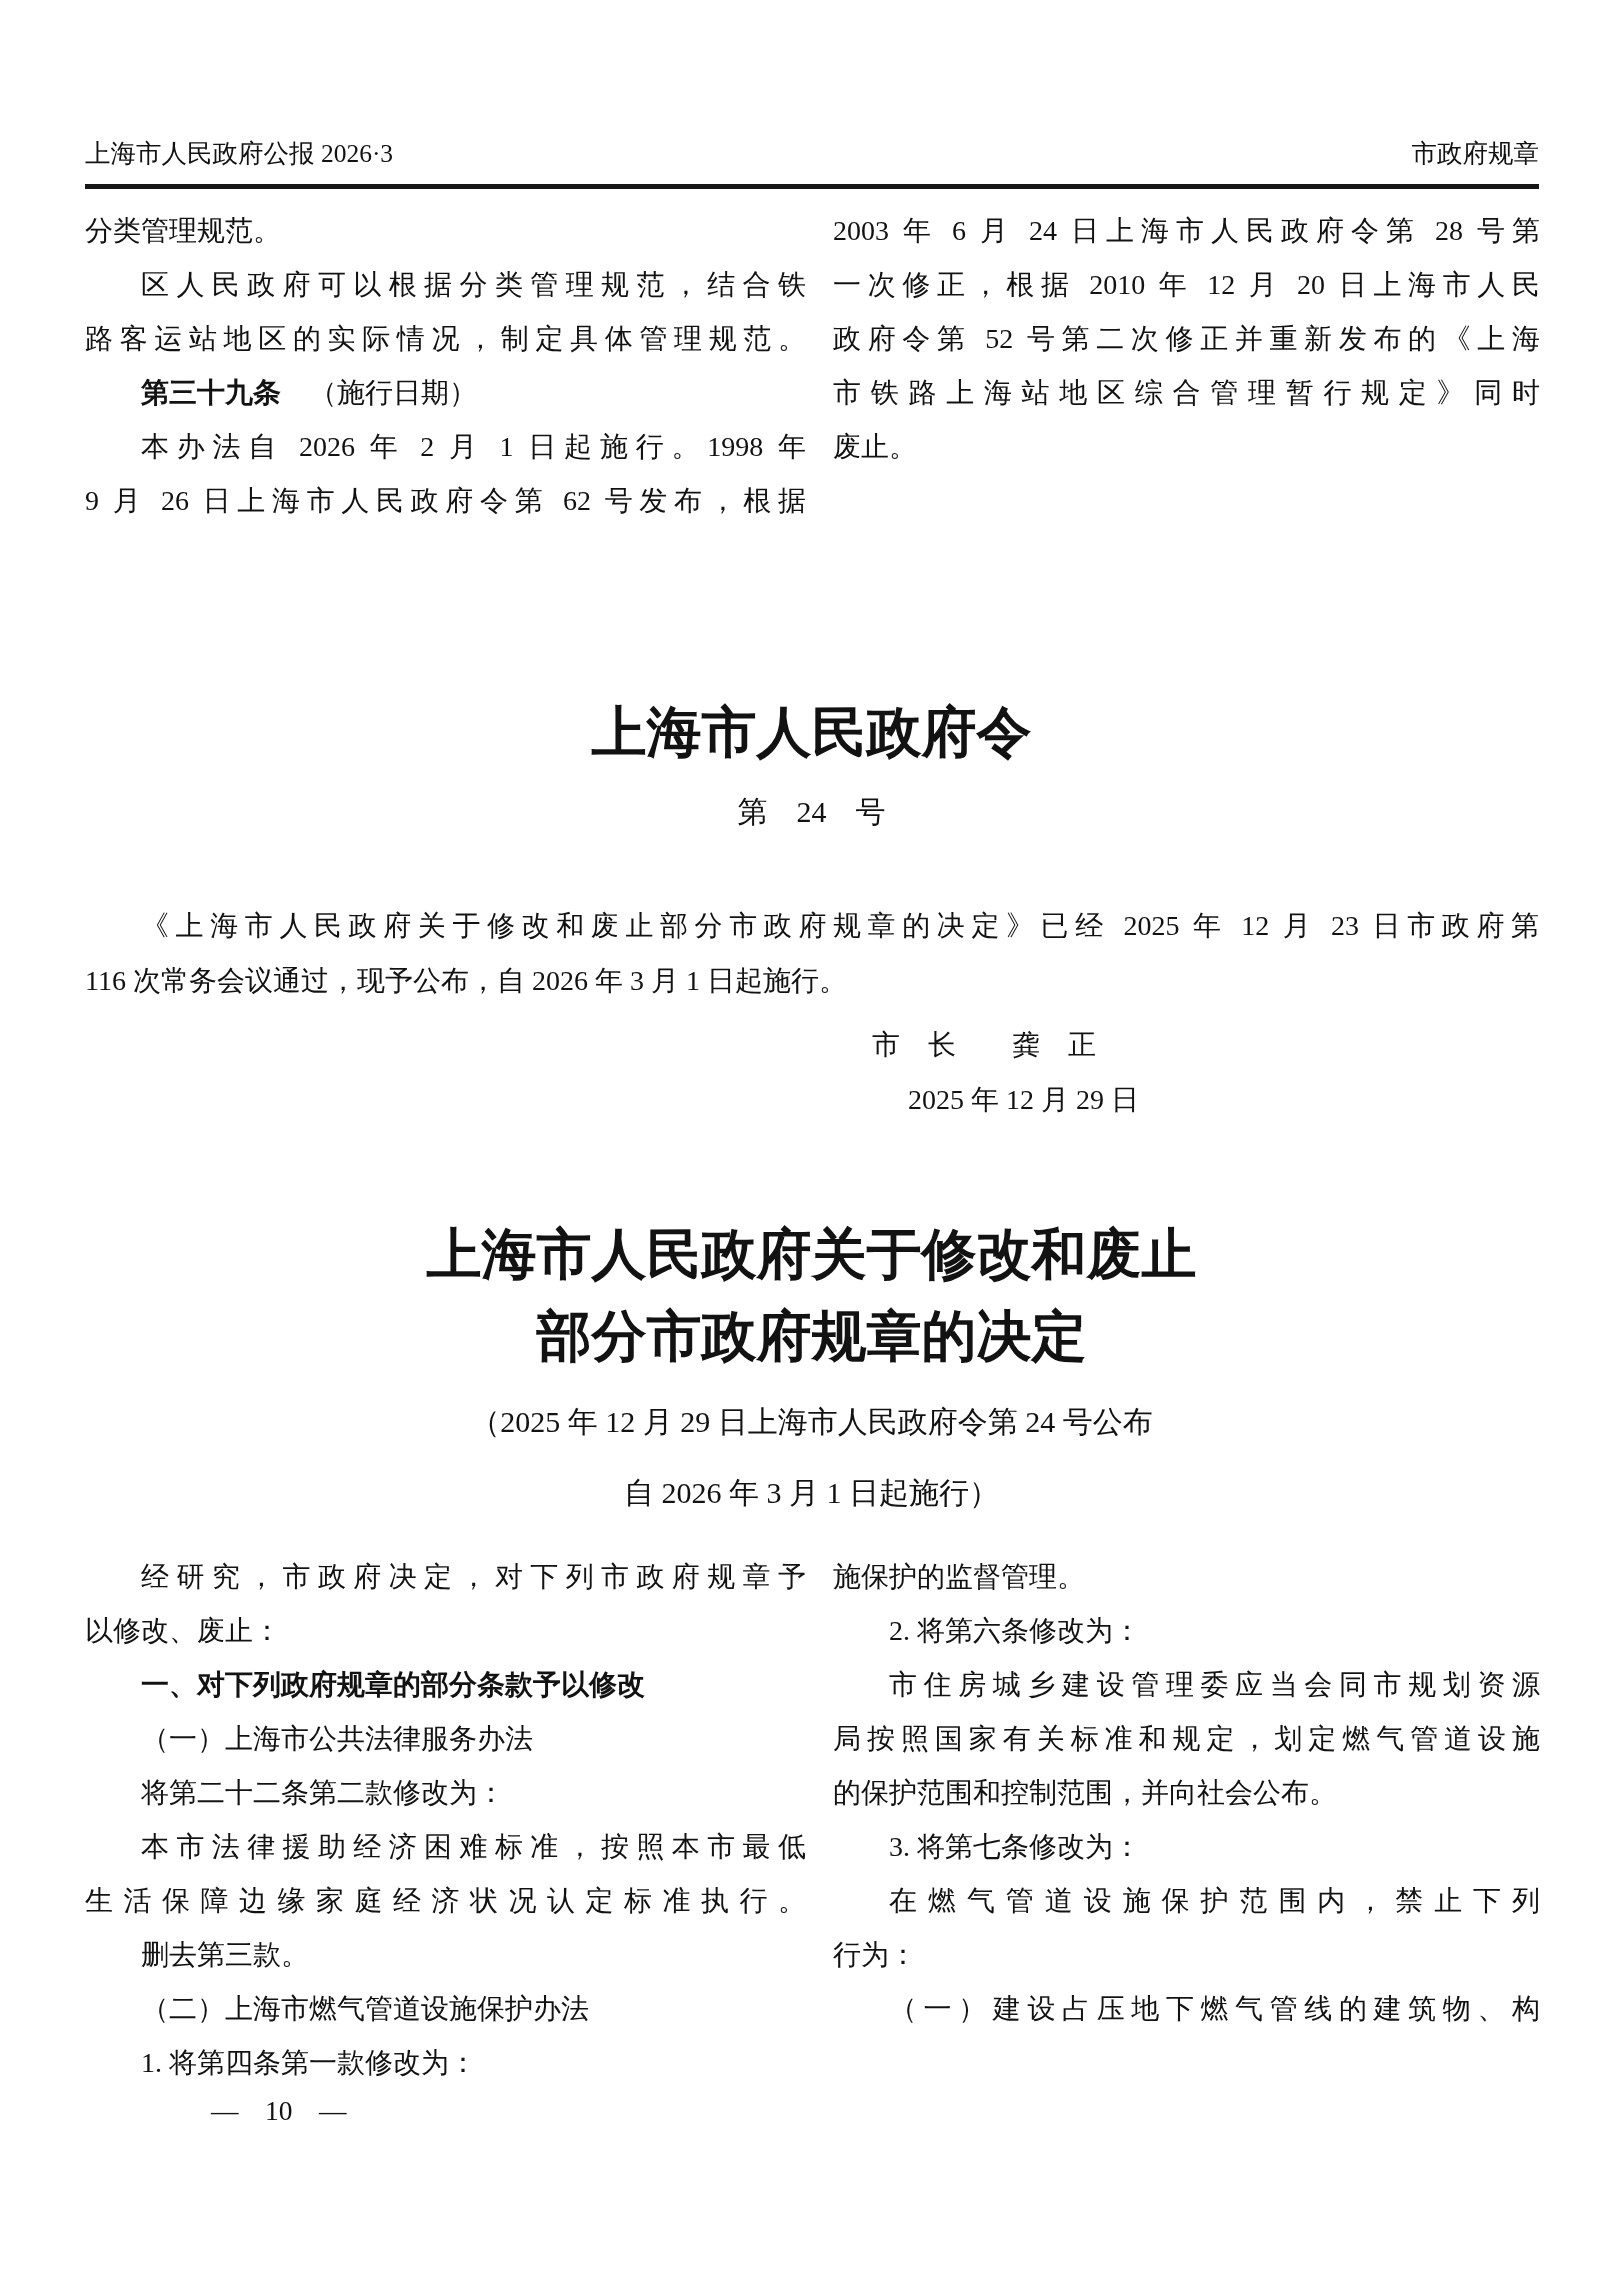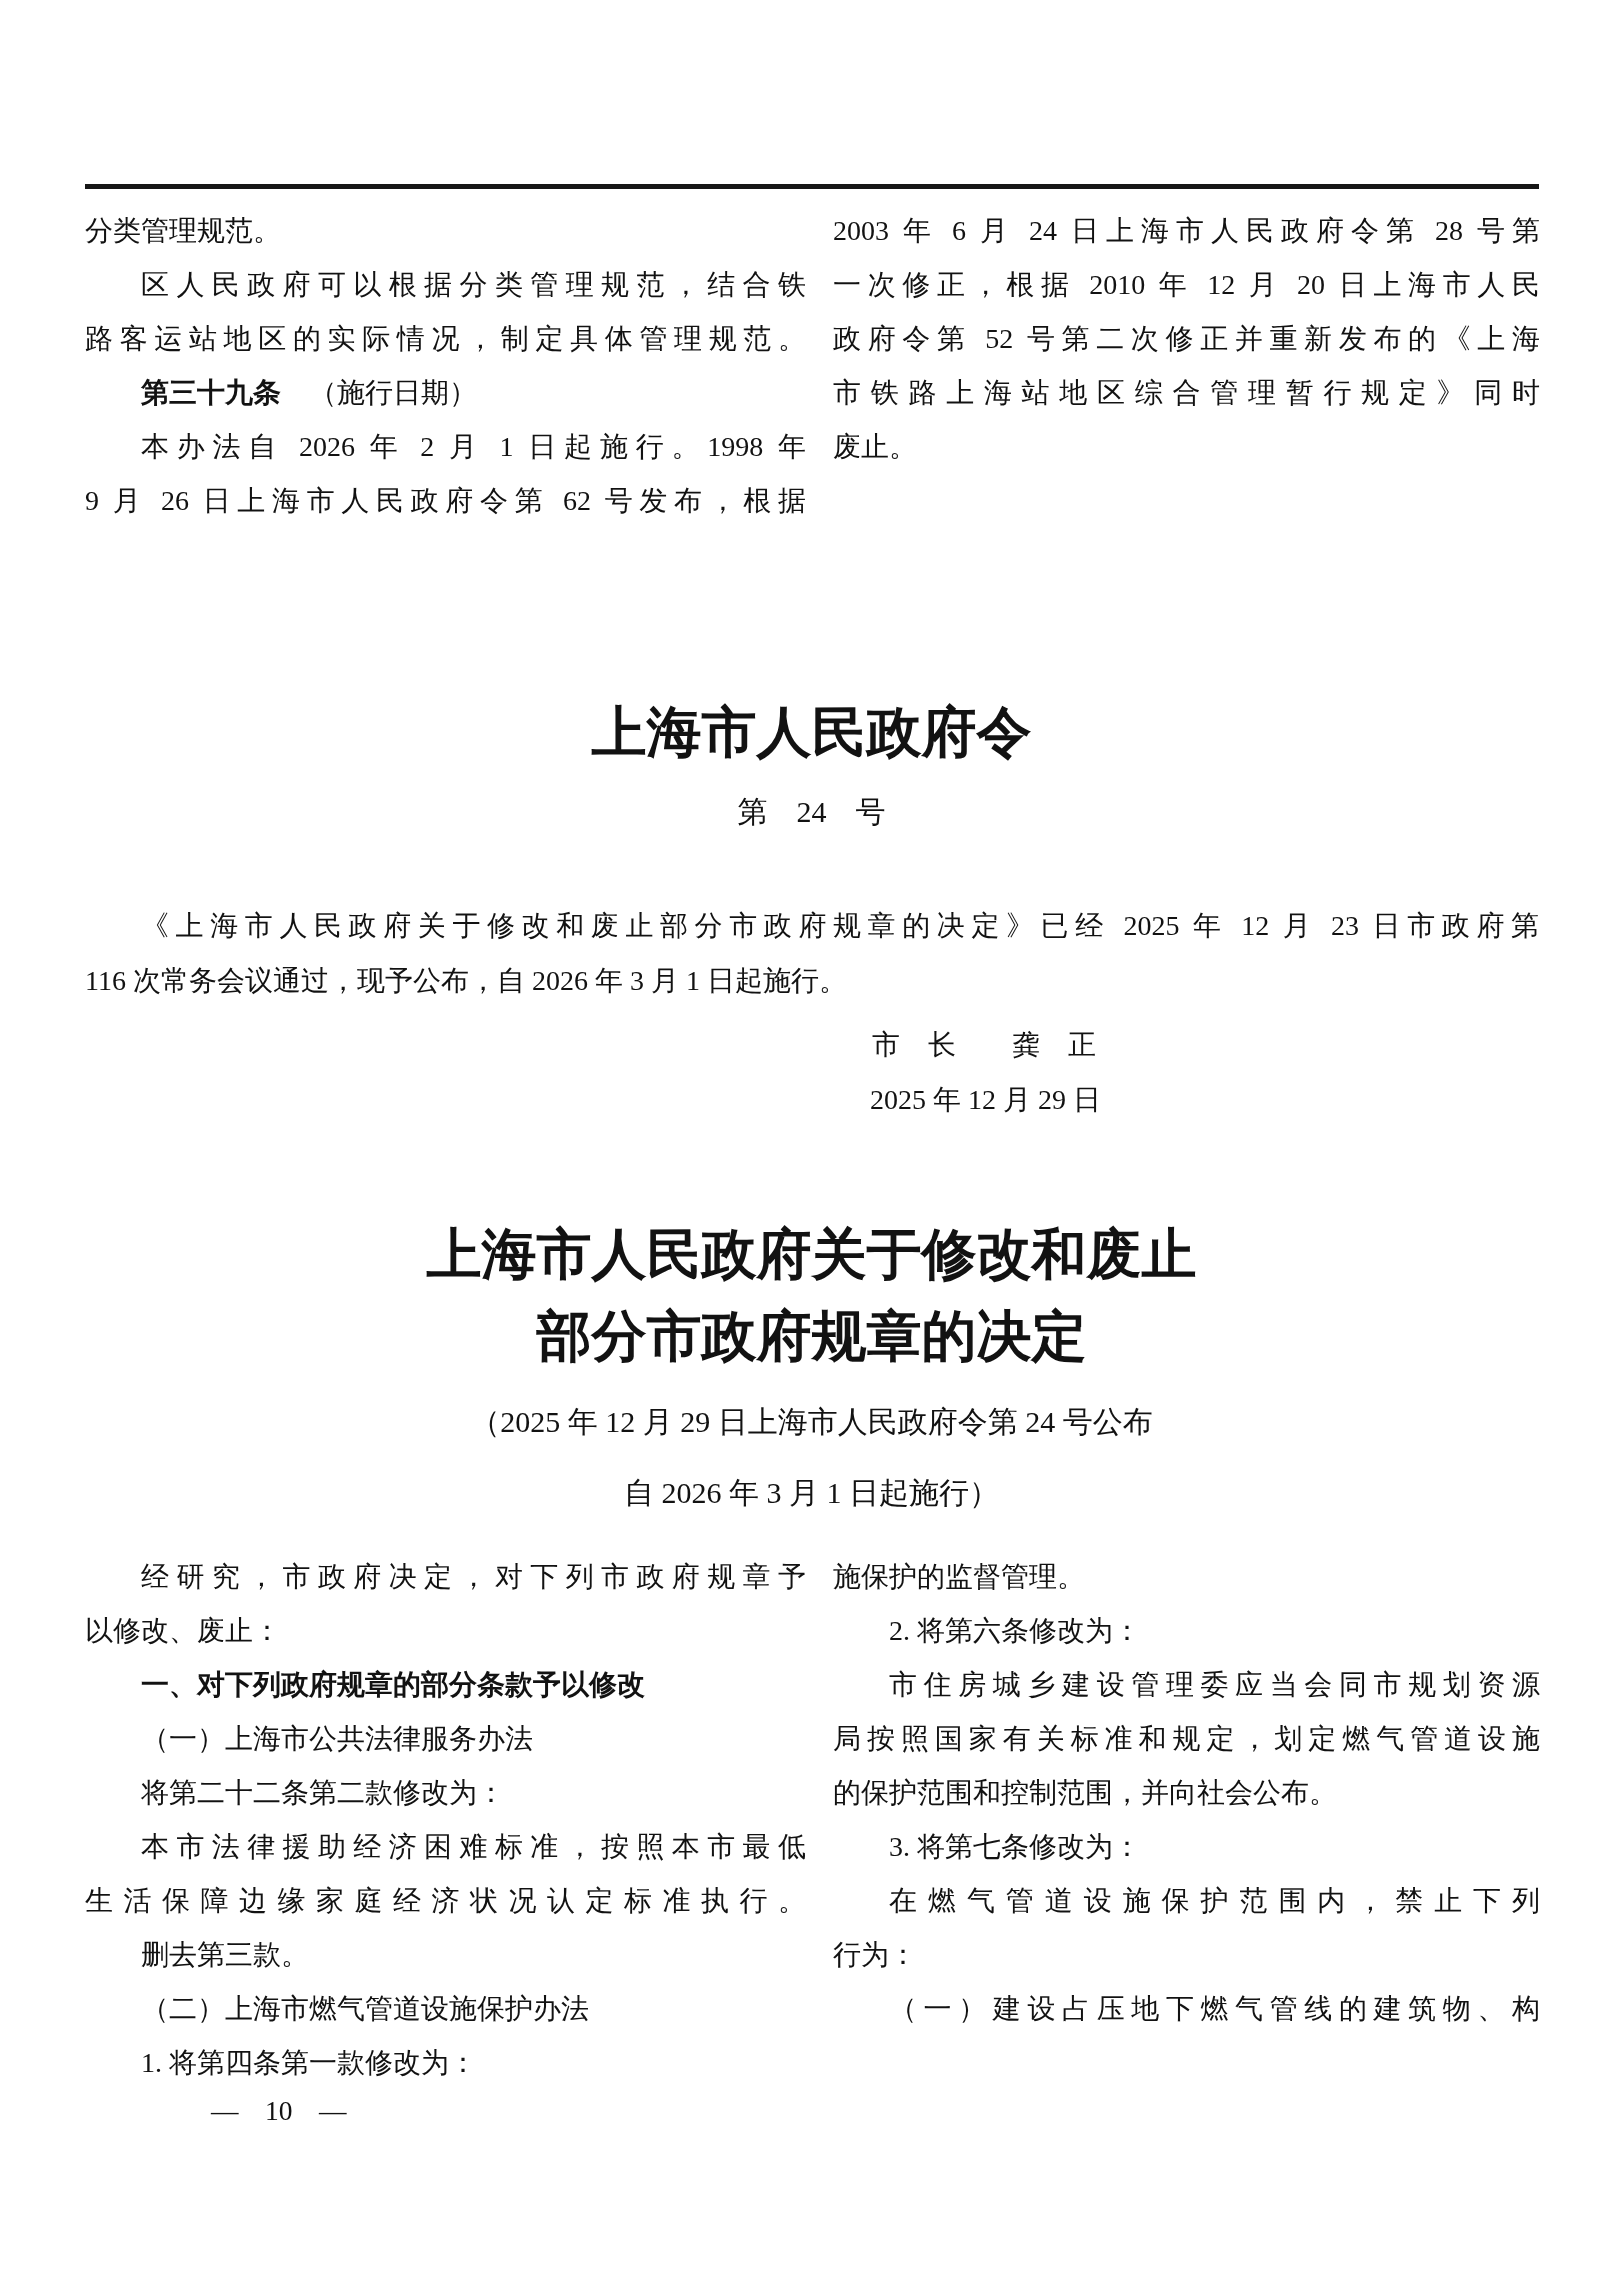--- a/index.html
+++ b/index.html
@@ -44,21 +44,21 @@
     text-align:center;font-size:30px;line-height:46px;
   }
   .decree-no .num-mid{margin:0 29px;}
   .decree-body{top:898px;left:85px;width:1454px;}
   .decree-body .tline{line-height:55px;height:55px;}
   .sign{
     position:absolute;top:1018px;right:527px;
     font-size:28px;line-height:54px;white-space:pre;
   }
   .sign-date{
-    position:absolute;top:1073px;right:522px;
+    position:absolute;top:1073px;right:484px;
     font-size:28px;line-height:54px;white-space:pre;
   }
   
   .decision-title{
     position:absolute;top:1214px;left:0;width:100%;
     text-align:center;font-size:55px;font-weight:700;line-height:82px;
   }
   .decision-sub{
     position:absolute;top:1386px;left:0;width:100%;
     text-align:center;font-size:30px;line-height:71px;
@@ -68,20 +68,24 @@
   .footer{
     position:absolute;top:2084px;left:192px;
     font-size:27.5px;line-height:54px;word-spacing:19.6px;white-space:pre;margin-left:19px;
   }
 </style>
 </head>
 <body>
 
 <div class="page">
 
+  <div class="header">
+    <span>上海市人民政府公报 2026·3</span>
+    <span>市政府规章</span>
+  </div>
   <div class="rule"></div>
 
   <div class="col top-left">
       <div class="tline">分类管理规范。</div>
       <div class="tline ind just">区人民政府可以根据分类管理规范，结合铁</div>
       <div class="tline just">路客运站地区的实际情况，制定具体管理规范。</div>
       <div class="tline ind"><span class="bold">第三十九条</span><span class="kai">　（施行日期）</span></div>
       <div class="tline ind just">本办法自 2026 年 2 月 1 日起施行。1998 年</div>
       <div class="tline just">9 月 26 日上海市人民政府令第 62 号发布，根据</div>
     </div>

